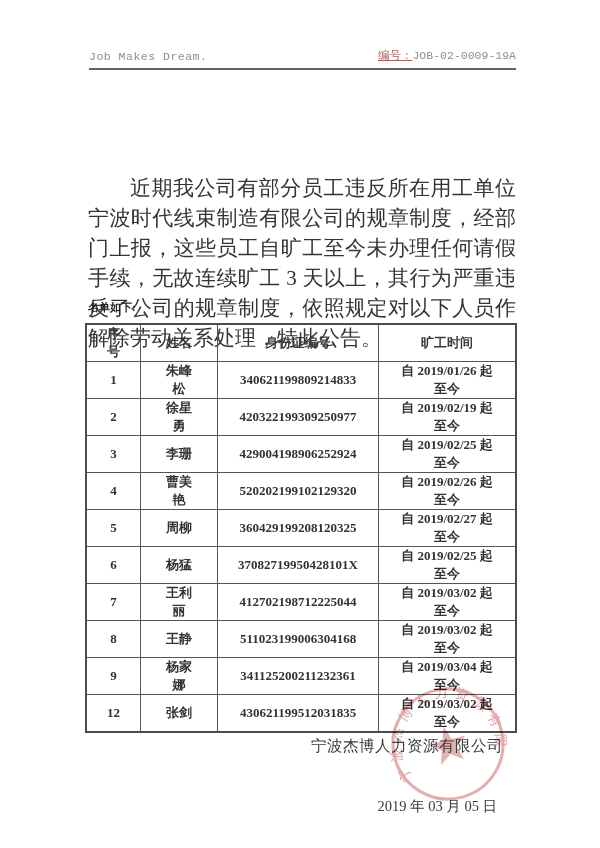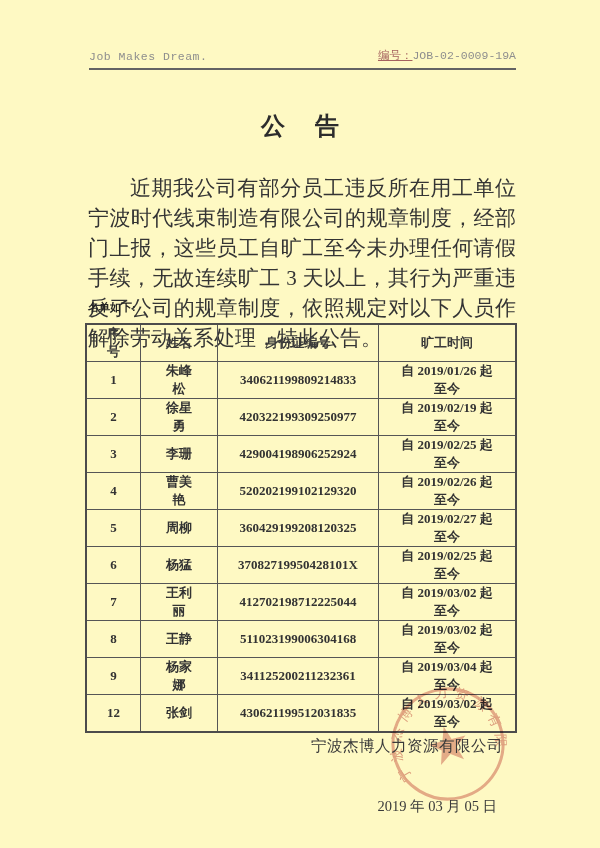--- a/index.html
+++ b/index.html
@@ -2,21 +2,21 @@
 <html><head>
 <meta charset="utf-8">
 <style>
   * { margin: 0; padding: 0; box-sizing: border-box; }
   html, body { background: #e9e9e9; }
   .page {
     position: relative;
     width: 600px;
     height: 848px;
     margin: 0 auto;
-    background: #fef9c3;
+    background: #ffffff;
     overflow: hidden;
     font-family: "Liberation Serif", "DejaVu Serif", serif;
     color: #333;
   }
   
   .doc-header {
     position: absolute;
     left: 89px;
     top: 48px;
     width: 427px;
@@ -132,21 +132,20 @@
 </head>
 <body>
 
 <div class="page">
 
   <div class="doc-header">
     <span class="slogan">Job Makes Dream.</span>
     <span class="doc-no"><span class="label">编号：</span><span>JOB-02-0009-19A</span></span>
   </div>
 
-  <div class="title">公 告</div>
 
   <p class="body-text">近期我公司有部分员工违反所在用工单位宁波时代线束制造有限公司的规章制度，经部门上报，这些员工自旷工至今未办理任何请假手续，无故连续旷工 3 天以上，其行为严重违反了公司的规章制度，依照规定对以下人员作解除劳动关系处理，特此公告。</p>
 
   <div class="list-label">名单如下:</div>
 
   <table class="roster">
     <thead>
       <tr>
         <th class="col-index">序号</th>
         <th class="col-name">姓名</th>

